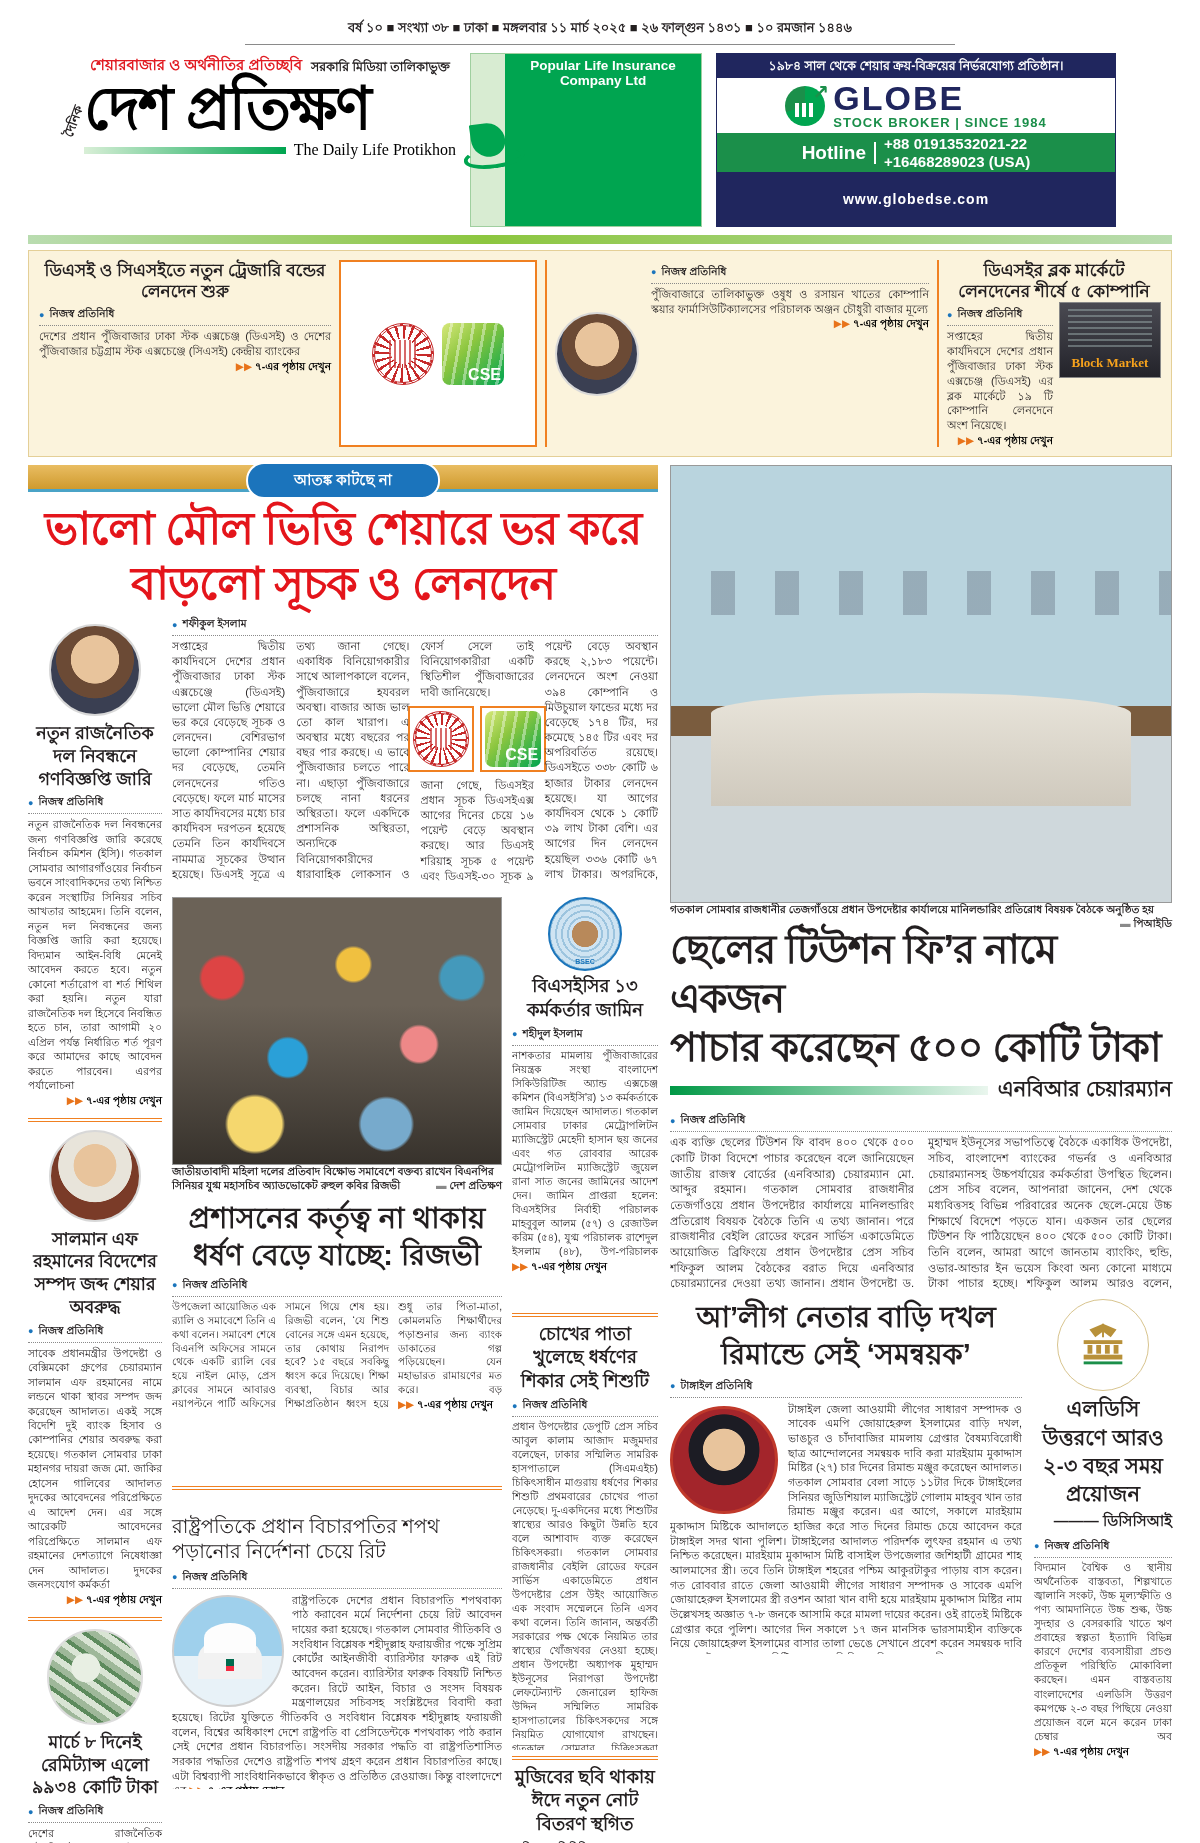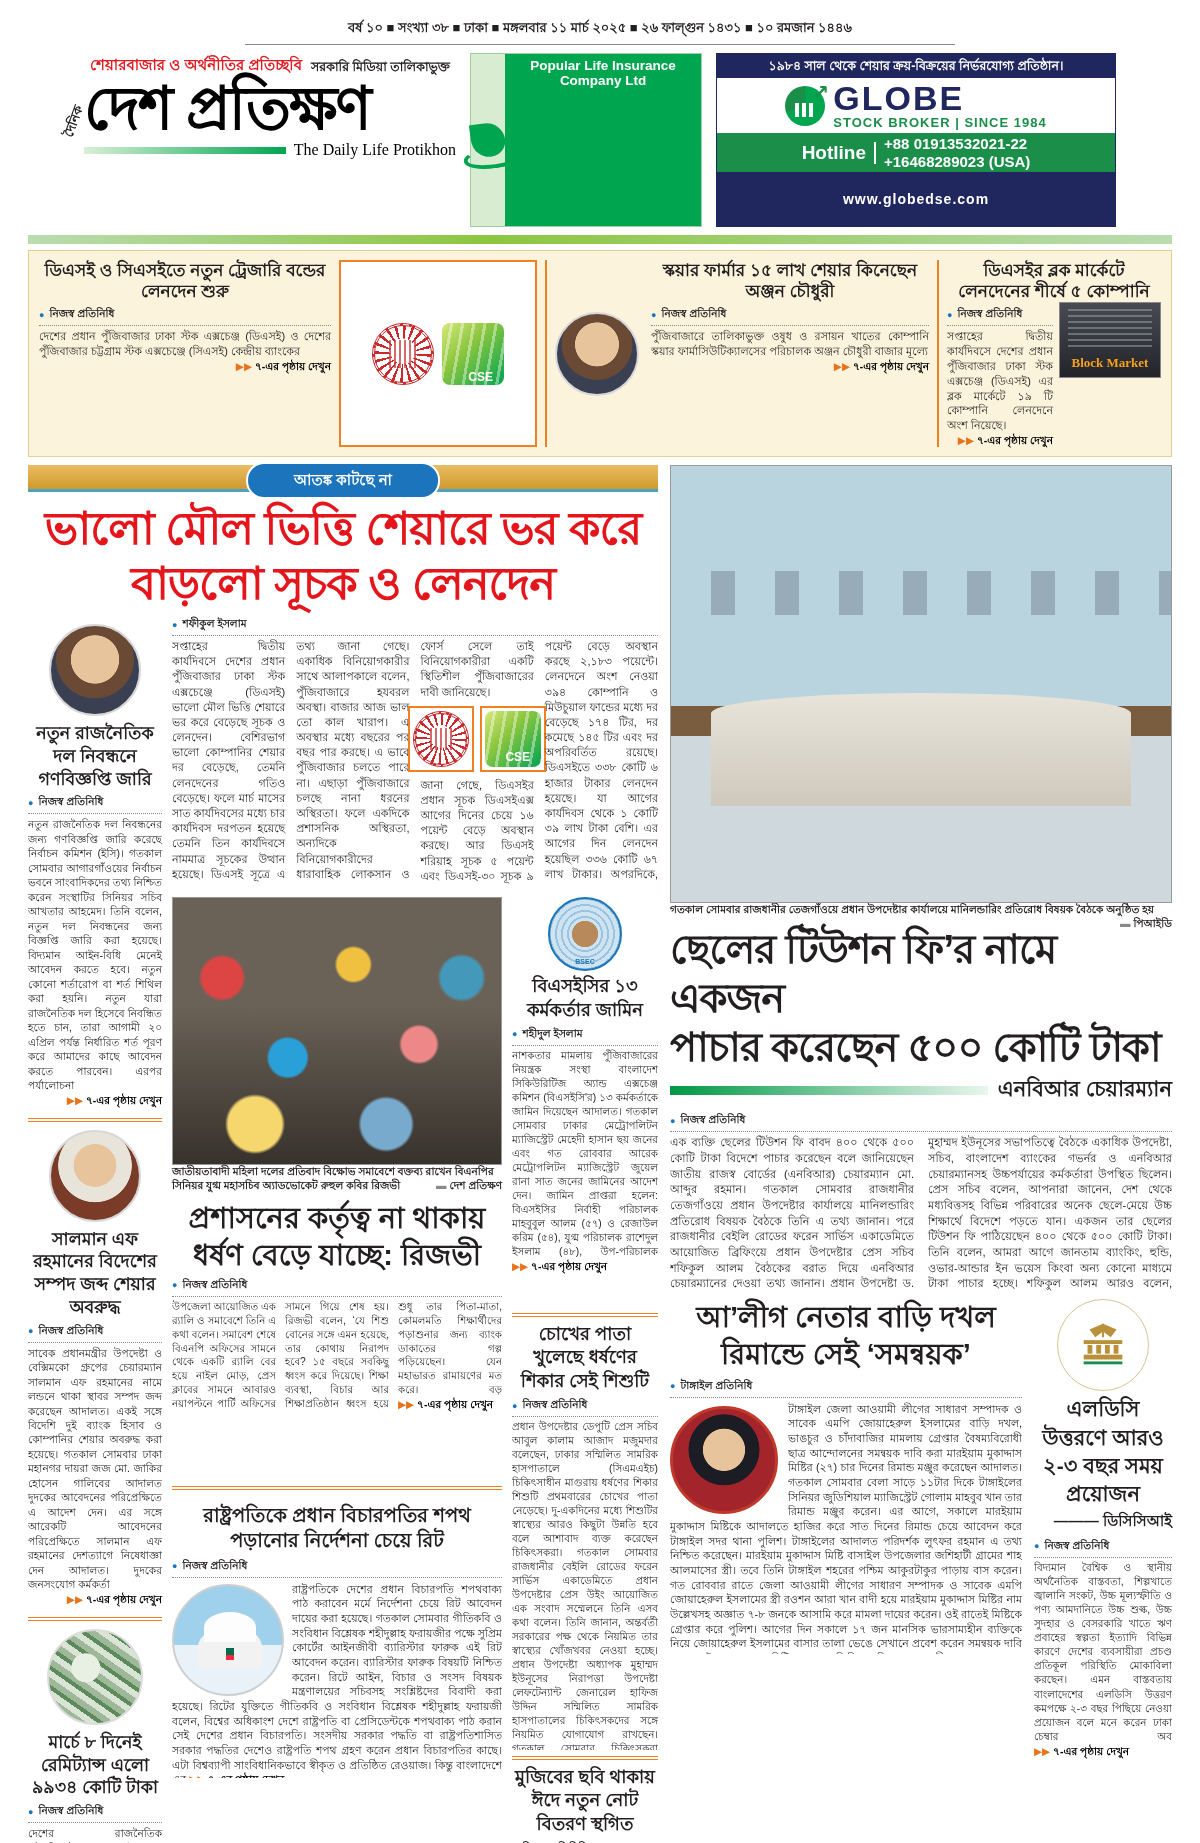--- a/index.html
+++ b/index.html
@@ -47,21 +47,21 @@
   .strip-b { font-size:11px; text-align:justify; line-height:1.35; }
   .more { color:#000; font-size:10.5px; font-weight:bold; text-align:right; cursor:pointer; white-space:nowrap; }
   .more .arr { color:#e8731a; }
   .imgbox { border:2px solid #f08021; background:#fff; display:flex; align-items:center; justify-content:center; gap:8px; padding:4px; }
   .dse-seal { width:62px; height:62px; border-radius:50%; border:3px double #c62a2a; background:
       radial-gradient(circle at 50% 45%, #fff 0 30%, transparent 31%),
       repeating-conic-gradient(#c62a2a 0 6deg, #fff 6deg 18deg); position:relative; }
   .dse-seal::after { content:""; position:absolute; inset:14px; background:repeating-linear-gradient(to right,#c62a2a 0 2px,transparent 2px 5px); opacity:.7; }
   .cse-box { width:62px; height:62px; border-radius:8px; background:linear-gradient(135deg,#d7e87a 0%,#8cc63f 40%,#00a550 100%); position:relative; overflow:hidden; }
   .cse-box::before { content:""; position:absolute; inset:0; background:repeating-linear-gradient(100deg,transparent 0 8px,#ffffff66 8px 11px); }
-  .cse-txt { position:absolute; right:11px; bottom:1px; color:#fff; font-weight:bold; font-size:12px; }
+  .cse-txt { position:absolute; right:3px; bottom:1px; color:#fff; font-weight:bold; font-size:16px; }
   .portrait { border-radius:50%; border:2px solid #d8d8d8; background:radial-gradient(circle at 50% 38%, #e8c49c 0 34%, #6b4a35 35% 55%, #3a3f52 56% 100%); }
   .blockm { width:102px; height:76px; background:linear-gradient(#4a4a52,#23232a); border:1px solid #888; display:flex; align-items:flex-end; justify-content:center; position:relative; overflow:hidden; }
   .blockm::before { content:""; position:absolute; inset:6px 8px 28px; background:repeating-linear-gradient(#9aa 0 2px,transparent 2px 6px); opacity:.5; }
   .blockm span { color:#f6a21c; font-family:"Liberation Serif",serif; font-size:13px; font-weight:bold; padding-bottom:6px; }
 
   
   .main { display:flex; gap:12px; margin-top:8px; }
   .main-left { width:630px; }
   .main-right { flex:1; }
 
@@ -95,21 +95,21 @@
       radial-gradient(circle at 75% 55%, #e88 0 6%, transparent 7%),
       radial-gradient(circle at 88% 30%, #49b 0 6%, transparent 7%),
       radial-gradient(circle at 25% 85%, #f5d76e 0 8%, transparent 9%),
       radial-gradient(circle at 65% 85%, #7ac 0 8%, transparent 9%),
       linear-gradient(#6b6257 0 40%, #37322c 100%); }
   .caption { font-size:10.5px; font-weight:bold; line-height:1.3; margin-top:0; }
   .credit { float:right; font-weight:bold; }
   .credit::before { content:"▬ "; color:#8a8a8a; }
   .sec-h2 { font-size:29px; font-weight:bold; text-align:center; line-height:1.25; margin:8px 0 2px; }
   .rijvi-body { column-count:3; column-gap:9px; font-size:10.2px; text-align:justify; line-height:1.36; height:178px; overflow:hidden; }
-  .rit-h { font-size:19.5px; font-weight:bold; text-align:center; line-height:1.3; margin-top:8px; border-top:4px double #f08021; padding-top:13px; }
+  .rit-h { font-size:19.5px; font-weight:normal; text-align:left; line-height:1.3; margin-top:8px; border-top:4px double #f08021; padding-top:24px; }
   .court { float:left; width:112px; height:112px; border-radius:50%; margin:2px 8px 2px 0; border:2px solid #cfcfcf; background:
       linear-gradient(#9fd0ec 0 55%, #e8f2f8 55% 100%); position:relative; overflow:hidden; }
   .court::before { content:""; position:absolute; left:30px; top:26px; width:52px; height:30px; background:#fdfdfd; border-radius:50% 50% 0 0; box-shadow:0 20px 0 6px #f2f2f2; }
   .court::after { content:""; position:absolute; left:52px; top:62px; width:8px; height:12px; background:linear-gradient(#006a4e 0 60%, #f42a41 60% 100%); }
   .rit-body { font-size:10.8px; text-align:justify; line-height:1.36; height:196px; overflow:hidden; margin-top:4px; }
 
   .midcol { flex:1; min-width:0; }
   .mid-art + .mid-art { border-top:4px double #f08021; margin-top:6px; padding-top:6px; }
   .bsec-seal { width:74px; height:74px; margin:0 auto 4px; border-radius:50%; border:2px solid #1b75bb; background:
       radial-gradient(circle at 50% 50%, #b8895a 0 26%, transparent 27%),
@@ -206,21 +206,20 @@
       <div class="dse-seal"></div>
       <div class="cse-box">
           <span class="cse-txt">CSE</span>
         </div>
     </div>
     <div class="vdiv"></div>
     <div style="width:88px; display:flex; align-items:center">
       <div class="portrait" style="width:84px;height:84px"></div>
     </div>
     <div style="width:278px">
-      <div class="strip-h">স্কয়ার ফার্মার ১৫ লাখ শেয়ার কিনেছেন অঞ্জন চৌধুরী</div>
       <div class="byl">
           <span class="dot">●</span>
           <span>নিজস্ব প্রতিনিধি</span>
         </div>
       <div class="dotted"></div>
       <div class="strip-b"><span>পুঁজিবাজারে তালিকাভুক্ত ওষুধ ও রসায়ন খাতের কোম্পানি স্কয়ার ফার্মাসিউটিক্যালসের পরিচালক অঞ্জন চৌধুরী বাজার মূল্যে</span>
         <div class="more"><span class="arr">▶▶</span> <span>৭-এর পৃষ্ঠায় দেখুন</span></div>
       </div>
     </div>
     <div class="vdiv"></div>

